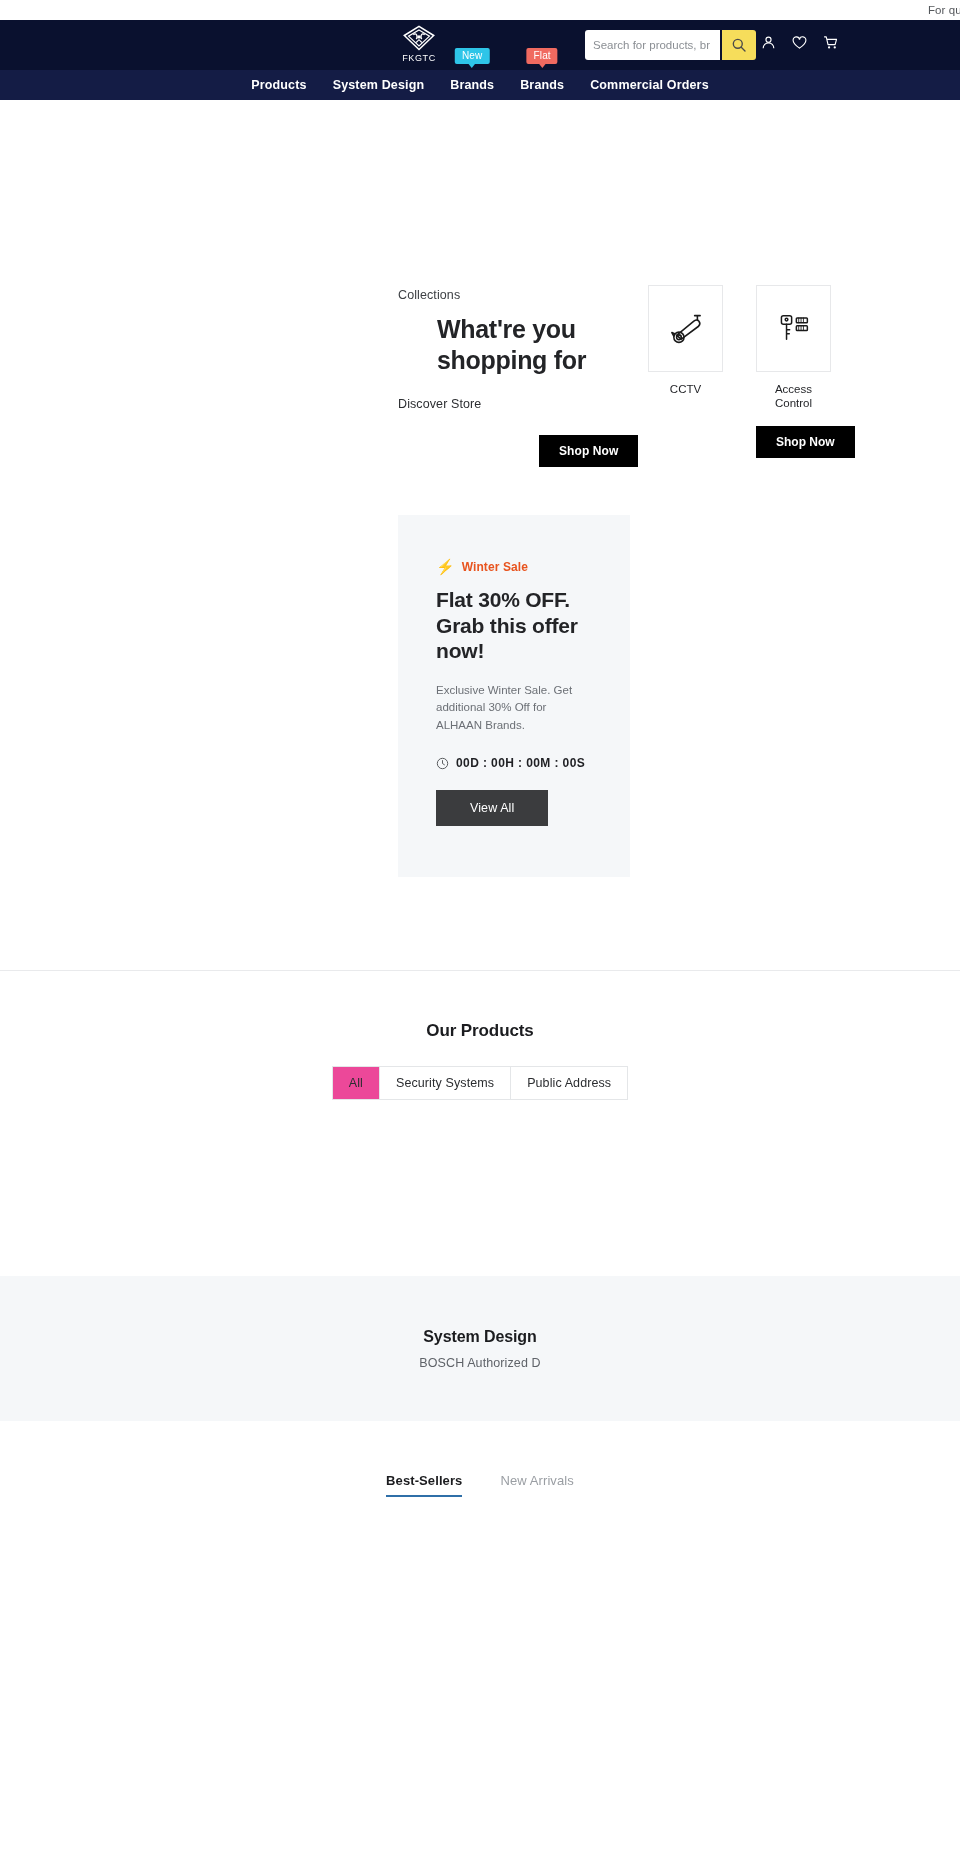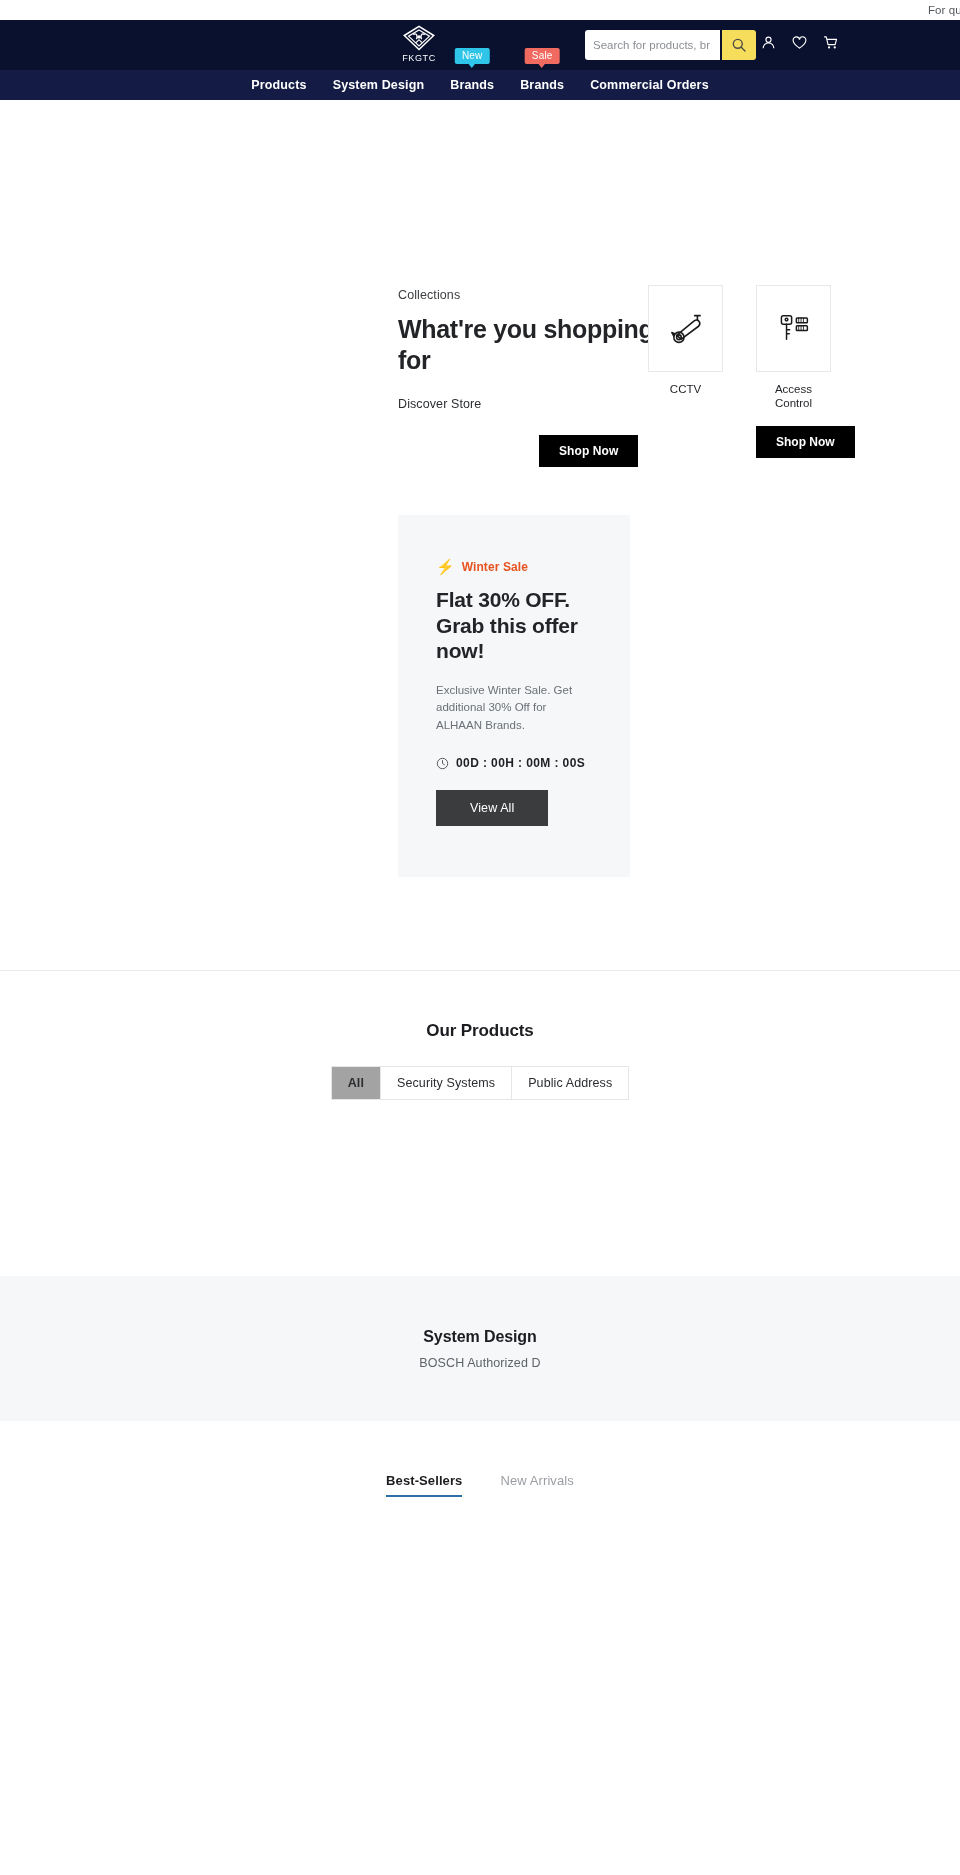--- a/index.html
+++ b/index.html
@@ -199,20 +199,21 @@
     margin-bottom: 12px;
     letter-spacing: 0.1px;
   }
   .hero-title {
     font-size: 25px;
     font-weight: bold;
     line-height: 1.22;
     color: #232427;
     letter-spacing: -0.3px;
     margin-bottom: 22px;
+    margin-left: 39px;
   }
   .hero-sub {
     font-size: 12.5px;
     color: #2c2e31;
     letter-spacing: 0.1px;
     margin-bottom: 22px;
   }
   .shop-now {
     display: inline-block;
     background: #000000;
@@ -376,21 +377,21 @@
     font-size: 12.5px;
     color: #2b2d30;
     padding: 9px 16px;
     border-right: 1px solid #e4e6e8;
     background: #ffffff;
     cursor: pointer;
     white-space: nowrap;
     letter-spacing: 0.1px;
   }
   .filter-tab:last-child { border-right: none; }
-  .filter-tab.active { background: #a3a3a3; font-weight: bold; }
+  .filter-tab.active { background: #ec4899; }
 
   
   .sysband {
     position: relative;
     height: 145px;
     background: #f5f7f9;
     overflow: hidden;
   }
   .sysband-inner {
     width: 1200px;
@@ -514,21 +515,21 @@
       <span>Products</span>
     </div>
     <div class="nav-item">
       <span>System Design</span>
     </div>
     <div class="nav-item">
       <span class="nav-badge new">New</span>
       <span>Brands</span>
     </div>
     <div class="nav-item">
-      <span class="nav-badge sale">Sale</span>
+      <span class="nav-badge sale">Flat</span>
       <span>Brands</span>
     </div>
     <div class="nav-item">
       <span>Commercial Orders</span>
     </div>
   </div>
 </div>
 
 <div class="hero">
   <div class="hero-inner">

